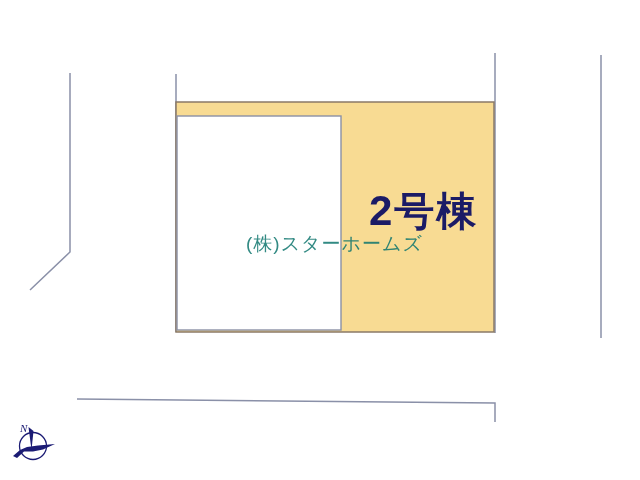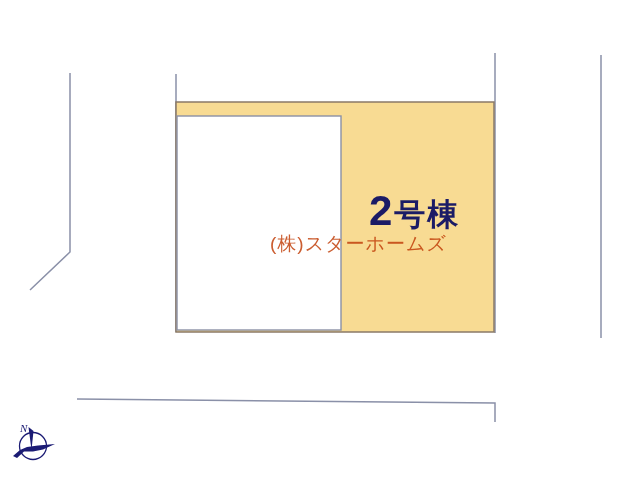--- a/index.html
+++ b/index.html
@@ -25,34 +25,33 @@
     font-weight: 600;
     letter-spacing: 2px;
     white-space: nowrap;
     z-index: 3;
   }
   .plot-label .num {
     font-size: 42px;
     line-height: 1;
   }
   .plot-label .suffix {
-    font-size: 31px;
+    font-size: 40px;
     line-height: 1;
   }
   .watermark {
     position: absolute;
     left: 246px;
     top: 231px;
     font-size: 19px;
     letter-spacing: 1px;
-    color: #c2410c;
+    color: #0f766e;
     opacity: 0.85;
     white-space: nowrap;
     z-index: 2;
-    margin-left: 24px;
   }
   .compass {
     position: absolute;
     left: 11px;
     top: 419px;
     width: 50px;
     height: 50px;
     z-index: 3;
   }
   .compass text {

